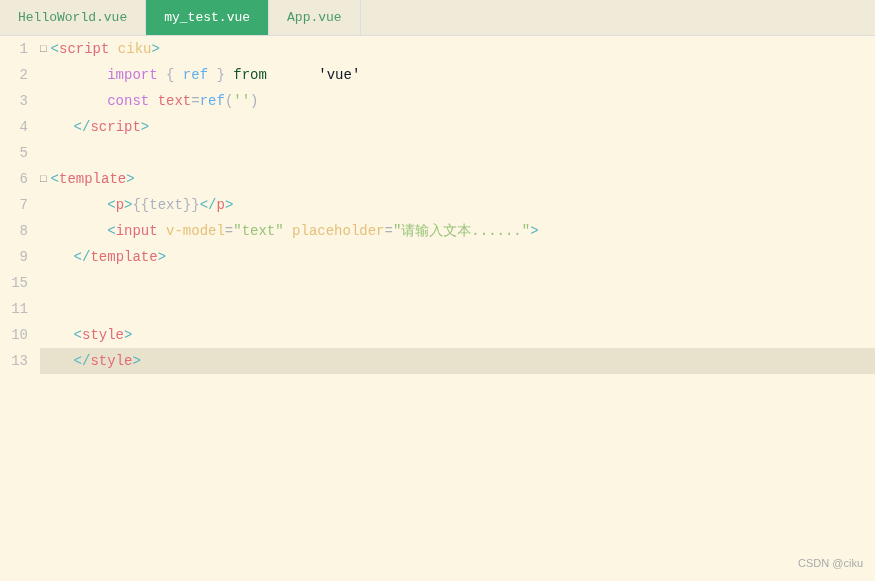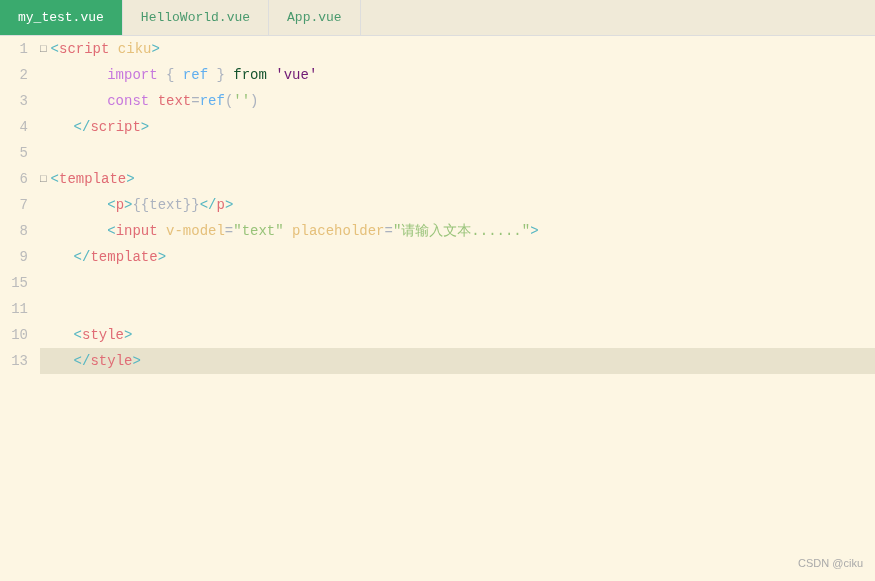--- a/index.html
+++ b/index.html
@@ -111,25 +111,25 @@
       color: #aaa;
       font-family: sans-serif;
     }
   </style>
 </head>
 <body>
 
 <div class="editor-container">
 
   <div class="tab-bar">
+    <div class="tab">
+      <span>HelloWorld.vue</span>
+    </div>
     <div class="tab active">
       <span>my_test.vue</span>
-    </div>
-    <div class="tab">
-      <span>HelloWorld.vue</span>
     </div>
     <div class="tab">
       <span>App.vue</span>
     </div>
   </div>
 
   <div class="code-area" style="position:relative;">
 
     <div class="line-numbers">
       <div class="line-number">1</div>
@@ -148,21 +148,21 @@
     </div>
 
     <div class="code-lines">
 
       <div class="code-line">
         <span class="fold-indicator">□</span>
         <span style="color:#56b6c2;">&lt;</span><span style="color:#e06c75;">script</span><span style="color:#abb2bf;"> </span><span style="color:#e5c07b;">ciku</span><span style="color:#56b6c2;">&gt;</span>
       </div>
 
       <div class="code-line">
-        <span style="color:#abb2bf;">        </span><span style="color:#c678dd;">import</span><span style="color:#abb2bf;"> </span><span style="color:#abb2bf;">{ </span><span style="color:#61afef;">ref</span><span style="color:#abb2bf;"> } </span><span style="color:#14532d;">from</span><span style="color:#abb2bf;"> </span><span style="color:#701a75;">'vue'</span>
+        <span style="color:#abb2bf;">        </span><span style="color:#c678dd;">import</span><span style="color:#abb2bf;"> </span><span style="color:#abb2bf;">{ </span><span style="color:#61afef;">ref</span><span style="color:#abb2bf;"> } </span><span style="color:#14532d;">from</span><span style="color:#abb2bf;"> </span><span style="color:#0f172a;margin-left:43px;">'vue'</span>
       </div>
 
       <div class="code-line">
         <span style="color:#abb2bf;">        </span><span style="color:#c678dd;">const</span><span style="color:#abb2bf;"> </span><span style="color:#e06c75;">text</span><span style="color:#abb2bf;">=</span><span style="color:#61afef;">ref</span><span style="color:#abb2bf;">(</span><span style="color:#98c379;">''</span><span style="color:#abb2bf;">)</span>
       </div>
 
       <div class="code-line">
         <span style="color:#abb2bf;">    </span><span style="color:#56b6c2;">&lt;/</span><span style="color:#e06c75;">script</span><span style="color:#56b6c2;">&gt;</span>
       </div>
 

